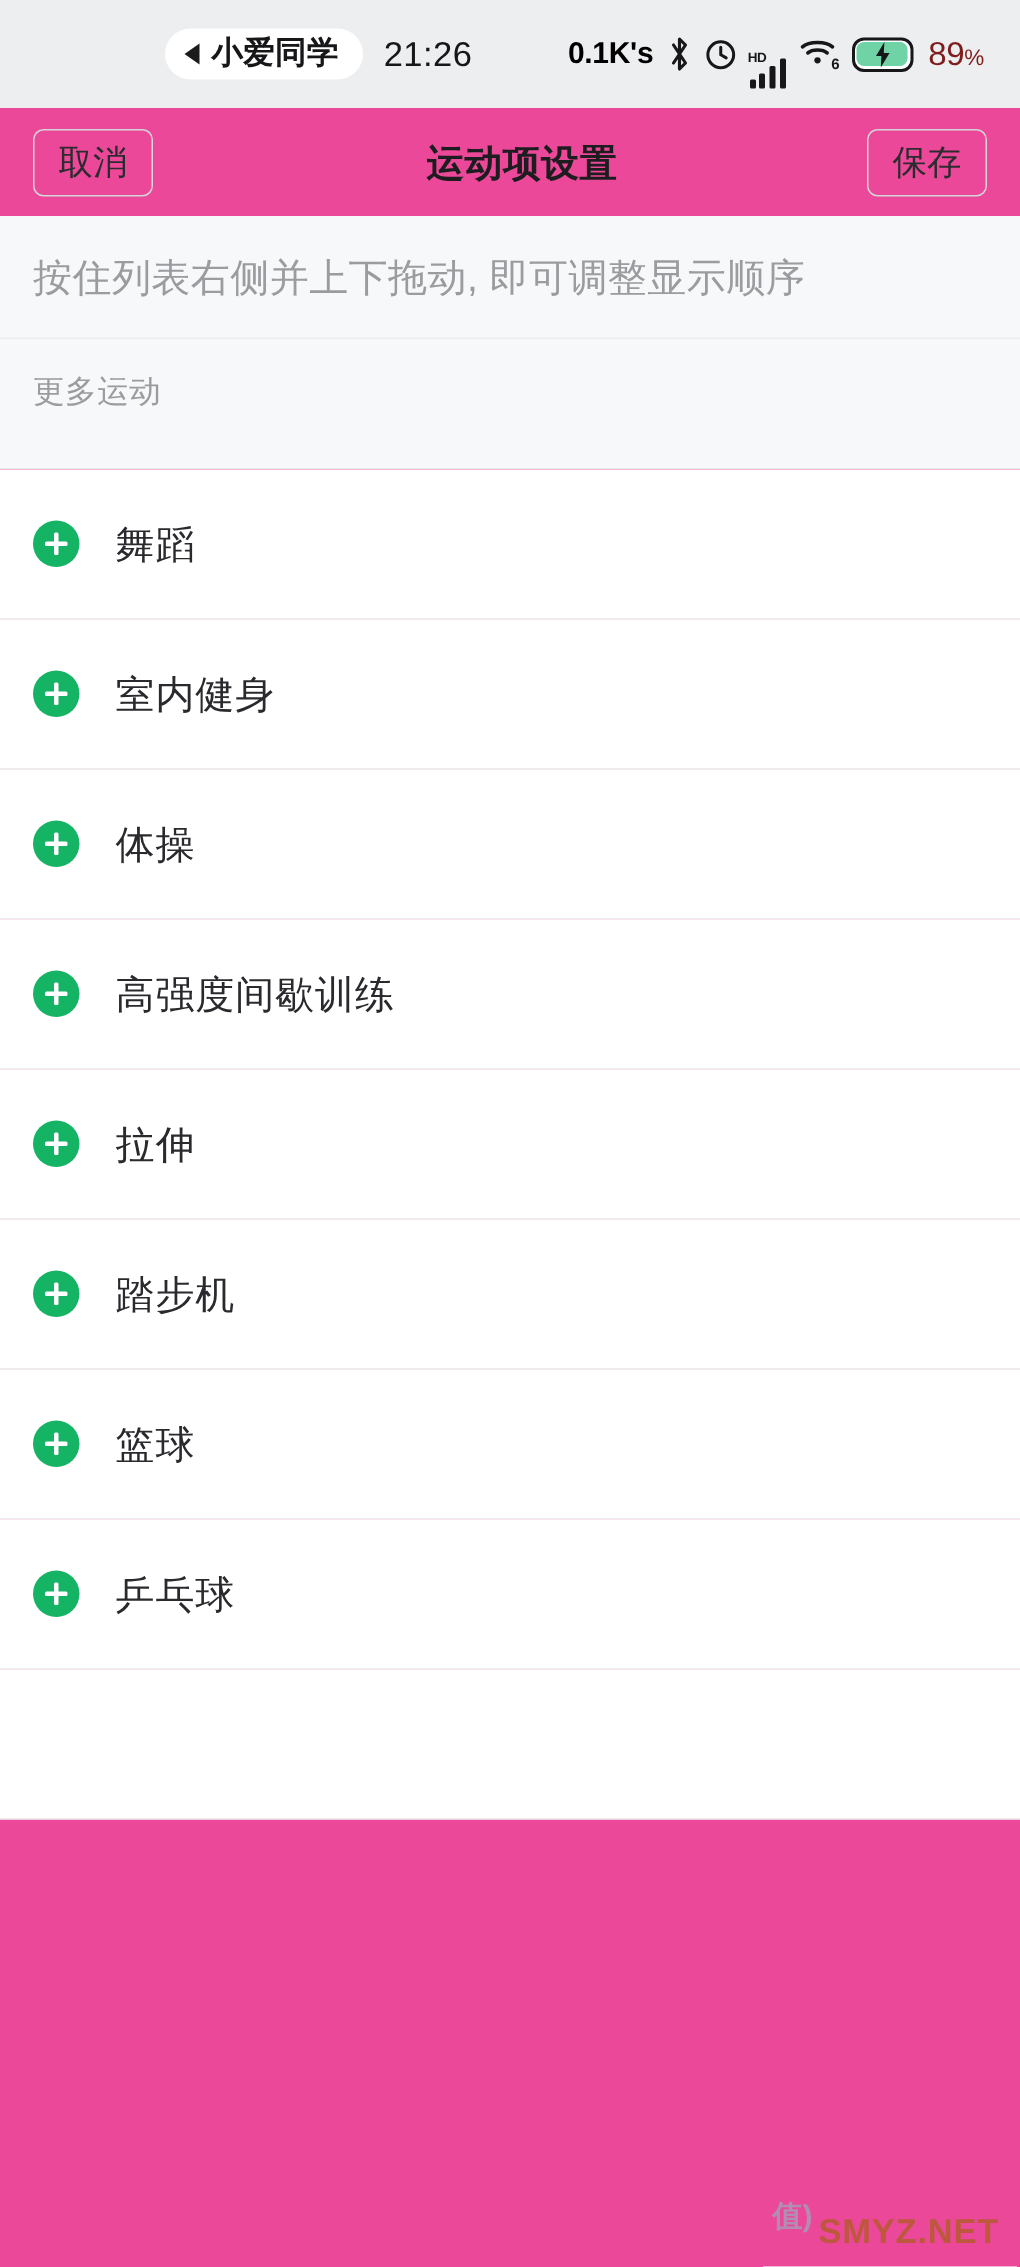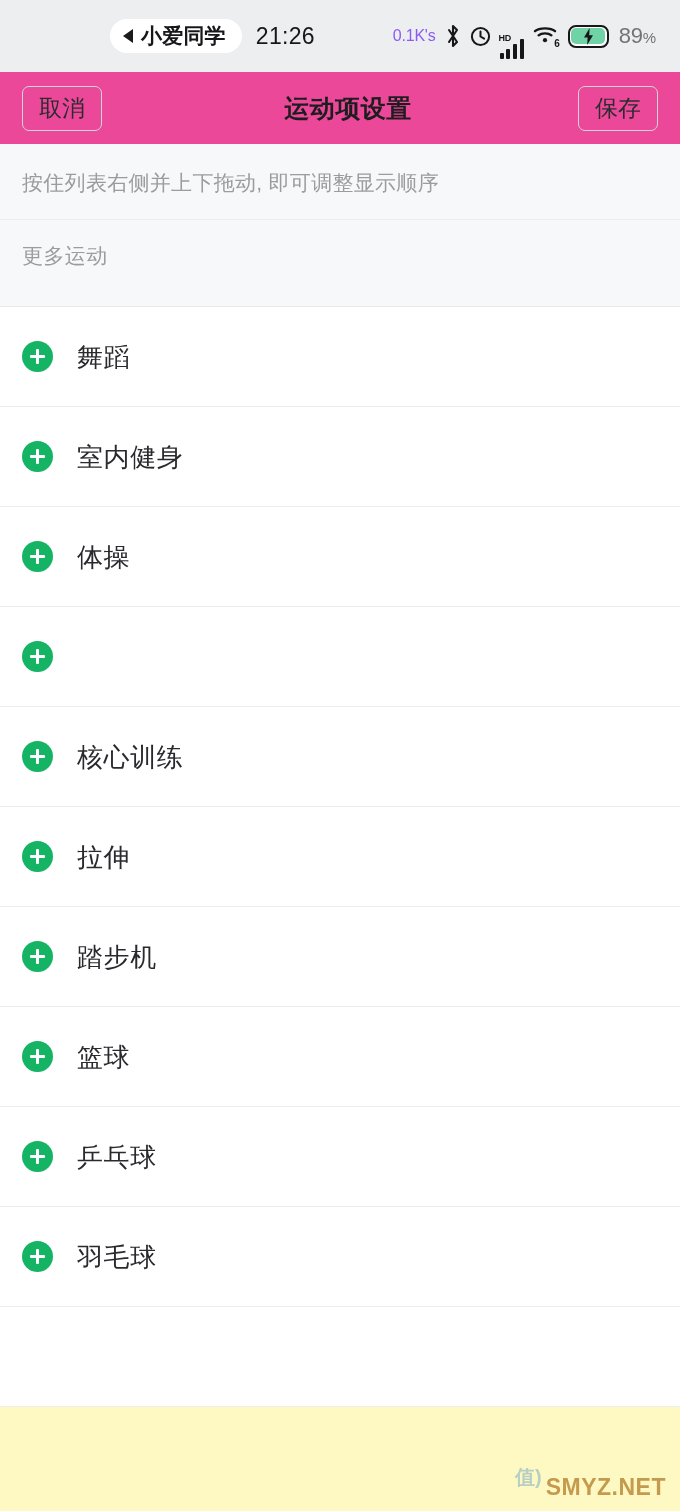--- a/index.html
+++ b/index.html
@@ -48,21 +48,21 @@
   }
   .sb-time {
     font-size:23px; color:#17171a; font-weight:500;
     letter-spacing:0.3px;
   }
   .sb-right {
     margin-left:auto;
     display:flex; align-items:center; gap:9px;
   }
   .net-speed {
-    font-size:16px; color:#8b5cf6; font-weight:400;
+    font-size:20px; color:#000000; font-weight:700;
     letter-spacing:-0.2px;
   }
   .bt-icon { width:16px; height:24px; display:block; }
   .alarm-icon { width:21px; height:21px; display:block; }
   .signal-wrap { position:relative; display:flex; align-items:flex-end; gap:2.5px; height:22px;margin-top:24px; }
   .sig-bar { width:4.2px; background:#17171a; border-radius:1px; }
   .sig-bar.b1 { height:6px; }
   .sig-bar.b2 { height:10px; }
   .sig-bar.b3 { height:15px; }
   .sig-bar.b4 { height:20px; }
@@ -91,21 +91,21 @@
     width:34px;
     background:#6fd3a6;
     border-radius:5px;
   }
   .bolt {
     position:relative; z-index:2;
     margin:0 auto;
     width:11px; height:17px;
   }
   .batt-pct {
-    font-size:22px; color:#737373; font-weight:500;
+    font-size:22px; color:#7f1d1d; font-weight:500;
     letter-spacing:-0.2px;
     margin-left:1px;
   }
   .batt-pct .sym { font-size:15px; }
 
   
   .nav-bar {
     height:72px;
     background:#ec4899;
     display:flex; align-items:center;
@@ -137,21 +137,21 @@
   .nav-btn.save { margin-left:auto; }
 
   
   .hint-band {
     background:#f7f8f9;
     padding:26px 22px 24px;
     border-bottom:1px solid #ebecee;
     flex:0 0 auto;
   }
   .hint-text {
-    font-size:21px;
+    font-size:26px;
     color:#9b9ca0;
     letter-spacing:0.3px;
     line-height:1.2;
   }
 
   
   .section-header {
     background:#f7f8f9;
     padding:25px 22px 40px;
     border-bottom:1px solid #e8e9eb;
@@ -159,21 +159,21 @@
   }
   .section-title {
     font-size:21px;
     color:#9b9ca0;
     letter-spacing:0.4px;
     line-height:1;
   }
 
   
   .sport-list {
-    background:#fef9c3;
+    background:#ec4899;
     flex:1 1 auto;
     overflow:hidden;
   }
   .sport-row {
     height:100px;
     display:flex; align-items:center;
     padding:0 22px;
     border-bottom:1px solid #ededef;
     background:#ffffff;
     cursor:pointer;
@@ -310,44 +310,37 @@
       <div class="sport-row">
         <span class="add-icon"></span>
         <span class="sport-name">室内健身</span>
       </div>
       <div class="sport-row">
         <span class="add-icon"></span>
         <span class="sport-name">体操</span>
       </div>
       <div class="sport-row">
         <span class="add-icon"></span>
-      </div>
-      <div class="sport-row">
-        <span class="add-icon"></span>
-        <span class="sport-name">核心训练</span>
+        <span class="sport-name">高强度间歇训练</span>
       </div>
       <div class="sport-row">
         <span class="add-icon"></span>
         <span class="sport-name">拉伸</span>
       </div>
       <div class="sport-row">
         <span class="add-icon"></span>
         <span class="sport-name">踏步机</span>
       </div>
       <div class="sport-row">
         <span class="add-icon"></span>
         <span class="sport-name">篮球</span>
       </div>
       <div class="sport-row">
         <span class="add-icon"></span>
         <span class="sport-name">乒乓球</span>
-      </div>
-      <div class="sport-row">
-        <span class="add-icon"></span>
-        <span class="sport-name">羽毛球</span>
       </div>
       <div class="sport-row"></div>
     </div>
 
   <div class="watermark">
     <span class="wm-badge">值)</span>
     <span class="wm-text">SMYZ.NET</span>
   </div>
 
 </div>

